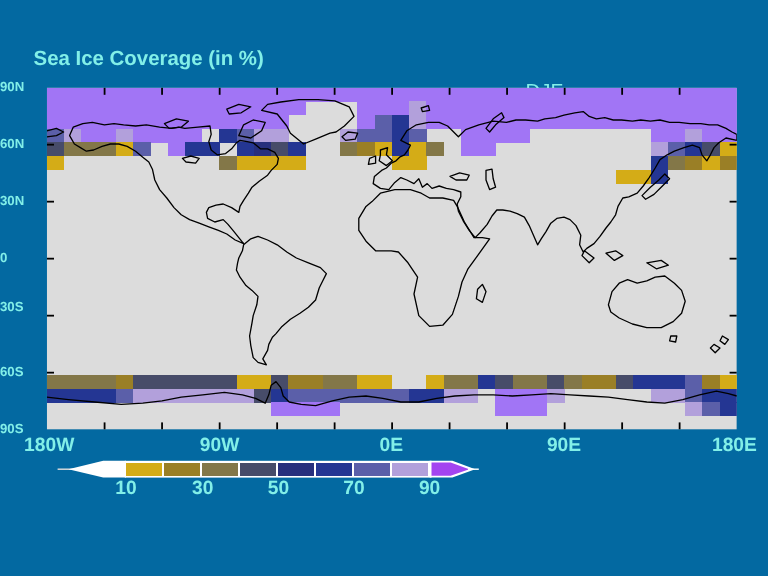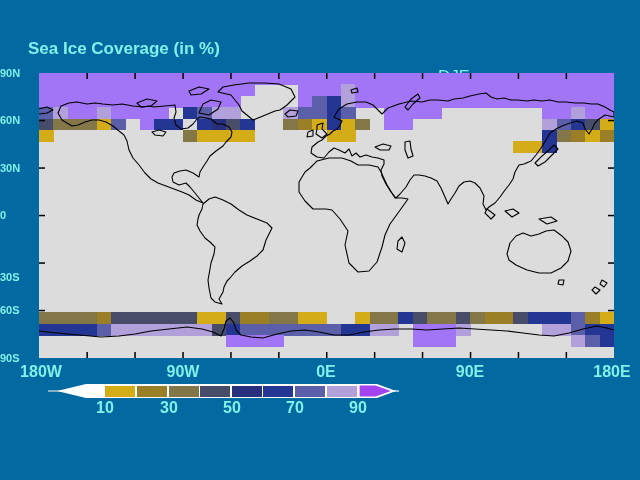--- a/index.html
+++ b/index.html
@@ -21,21 +21,21 @@
 
 <div id="screen">
 
   <span id="title" class="cyan">Sea Ice Coverage (in %)</span>
   <span id="season" class="cyan">DJF</span>
 
   <span class="ylab cyan" style="top:67px">90N</span>
   <span class="ylab cyan" style="top:114px">60N</span>
   <span class="ylab cyan" style="top:162px">30N</span>
   <span class="ylab cyan" style="top:209px">0</span>
-  <span class="ylab cyan" style="top:271px">30S</span>
+  <span class="ylab cyan" style="top:250px">30S</span>
   <span class="ylab cyan" style="top:304px">60S</span>
   <span class="ylab cyan" style="top:352px">90S</span>
 
   <span class="xlab cyan" style="left:41px">180W</span>
   <span class="xlab cyan" style="left:183px">90W</span>
   <span class="xlab cyan" style="left:326px">0E</span>
   <span class="xlab cyan" style="left:470px">90E</span>
   <span class="xlab cyan" style="left:612px">180E</span>
 
   <div id="mapbox">

